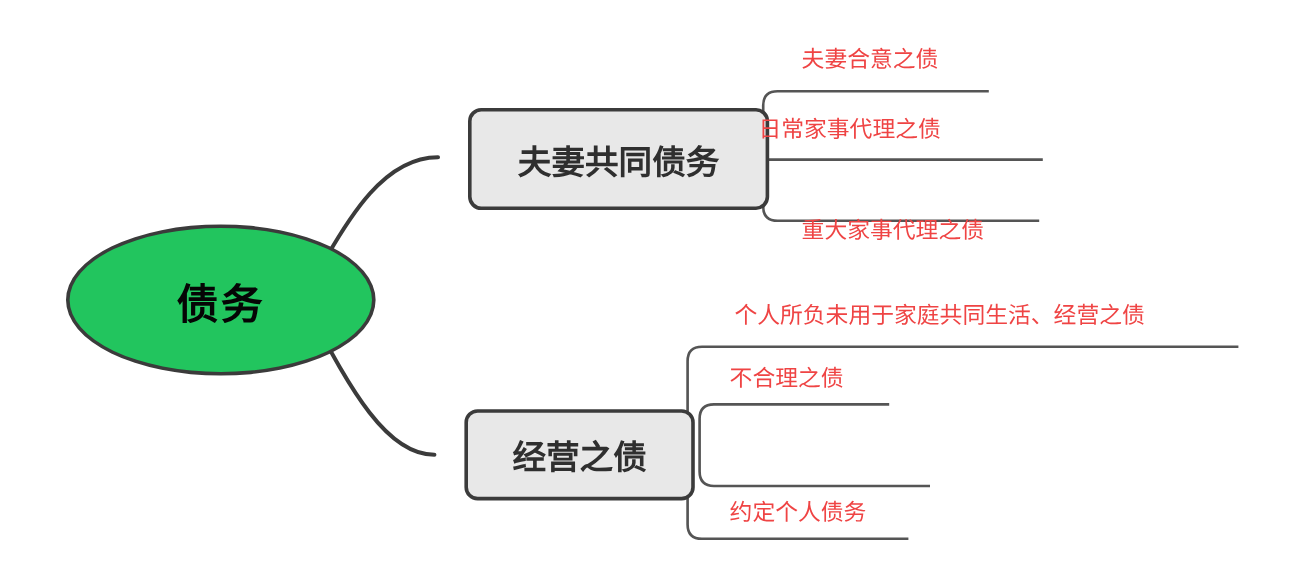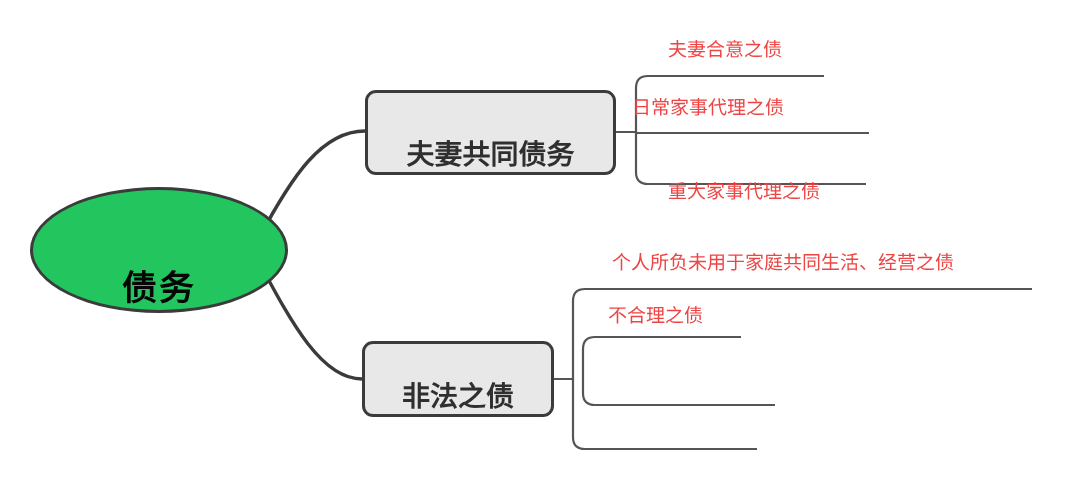--- a/index.html
+++ b/index.html
@@ -25,24 +25,25 @@
     position: absolute;
     left: 0;
     top: 0;
     width: 1080px;
     height: 490px;
     pointer-events: none;
   }
   .node-label {
     position: absolute;
     display: flex;
-    align-items: flex-end;
+    align-items: center;
     justify-content: center;
     box-sizing: border-box;
     white-space: nowrap;
+    margin-left: 25px;
   }
   .root-node {
     left: 30px;
     top: 187px;
     width: 258px;
     height: 126px;
     border-radius: 50%;
     background: #22c55e;
     border: 3px solid #3b3b3b;
     font-size: 35px;
@@ -106,24 +107,25 @@
 
   <div class="node-label root-node">
     <span>债务</span>
   </div>
 
   <div class="node-label branch-node branch-node-1">
     <span>夫妻共同债务</span>
   </div>
 
   <div class="node-label branch-node branch-node-2">
-    <span>非法之债</span>
+    <span>经营之债</span>
   </div>
 
   <div class="leaf-label" style="left:668px; top:42px;">夫妻合意之债</div>
   <div class="leaf-label" style="left:632px; top:100px;">日常家事代理之债</div>
 
   <div class="leaf-label" style="left:668px; top:152px;margin-top:32px;">重大家事代理之债</div>
 
   <div class="leaf-label" style="left:608px; top:308px;">不合理之债</div>
   <div class="leaf-label" style="left:612px; top:255px;">个人所负未用于家庭共同生活、经营之债</div>
+  <div class="leaf-label" style="left:608px; top:419px;">约定个人债务</div>
 
 </div>
 
 </body></html>

